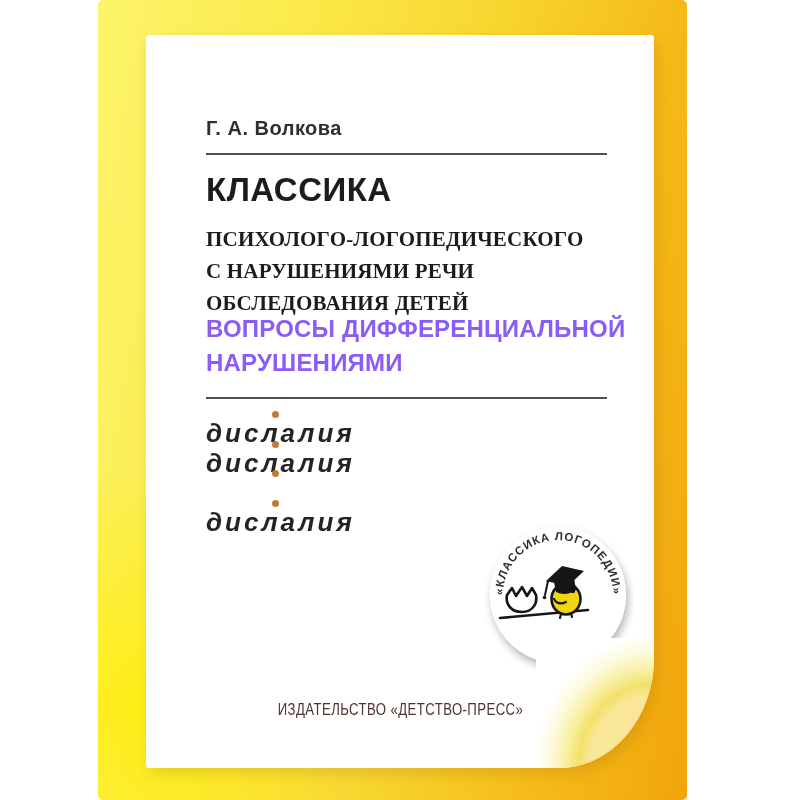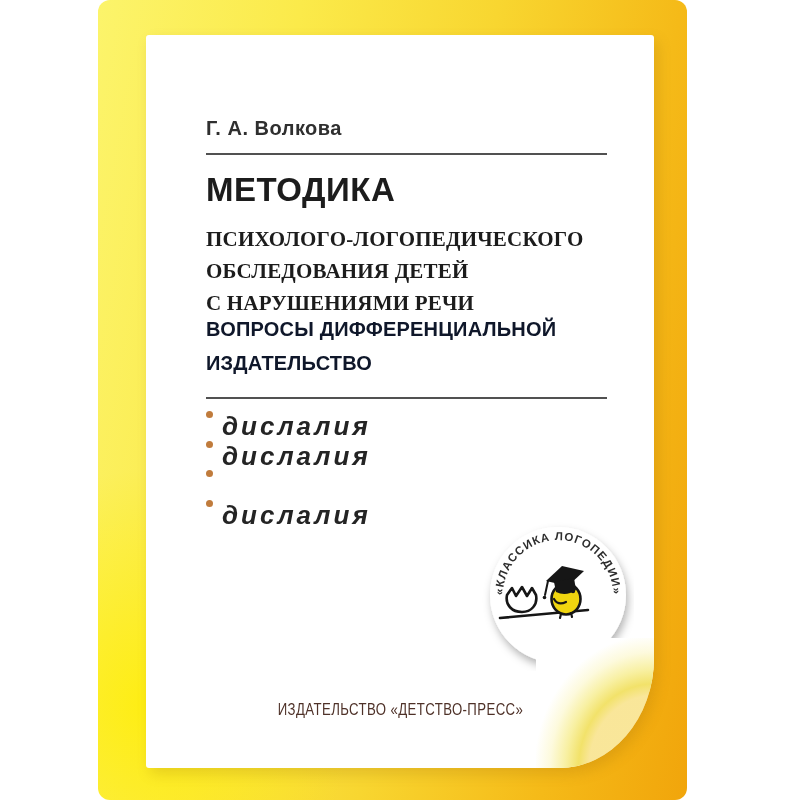--- a/index.html
+++ b/index.html
@@ -6,21 +6,21 @@
   body{
     width:800px;height:800px;position:relative;overflow:hidden;
     background:#ffffff;
     font-family:"Liberation Sans","DejaVu Sans",sans-serif;
   }
   .book{
     position:absolute;left:98px;top:0;width:589px;height:800px;
     background:
       radial-gradient(55% 45% at 8% 88%, rgba(255,238,0,0.75) 0%, rgba(255,238,0,0) 65%),
       linear-gradient(100deg,#fcf46b 0%,#fbea4a 28%,#f8d630 55%,#f5ba18 80%,#f1a50b 100%);
-    border-radius:12px;
+    border-radius:5px;
   }
   .panel{
     position:absolute;left:48px;top:35px;width:508px;height:733px;
     background:#ffffff;
     border-radius:3px 3px 95px 3px;
     border-bottom-right-radius:95px 110px;
     box-shadow:4px 6px 14px rgba(140,90,10,0.20);
   }
   .curl{
     position:absolute;right:0;bottom:0;width:118px;height:130px;
@@ -40,29 +40,29 @@
   .title-main{
     position:absolute;left:60px;top:135px;line-height:40px;
     font-size:33px;font-weight:bold;color:#1c1c1c;letter-spacing:0.5px;
   }
   .title-rest{
     position:absolute;left:60px;top:188px;line-height:32px;
     font-size:21px;font-weight:bold;color:#1c1c1c;letter-spacing:0.2px;font-family:Liberation Serif, serif;
   }
   .subtitle{
     position:absolute;left:60px;top:277px;line-height:34px;
-    font-size:20px;font-weight:bold;color:#0f172a;letter-spacing:0.2px;
+    font-size:24px;font-weight:bold;color:#8b5cf6;letter-spacing:0.2px;
   }
   .topics{
     position:absolute;left:60px;top:376px;margin:0;padding:0;list-style:none;
   }
   .topics li{
-    display:flex;align-items:flex-start;height:29.5px;
+    display:flex;align-items:center;height:29.5px;
     font-size:26px;font-weight:bold;font-style:italic;
-    color:#242424;letter-spacing:3px;
+    color:#242424;letter-spacing:3px;flex-direction:column;
   }
   .bullet{
     width:7px;height:7px;border-radius:50%;
     background:#c07b3c;margin-right:9px;flex:0 0 auto;
   }
   .logo{position:absolute;left:336px;top:484px;width:152px;height:152px;}
   .publisher{
     position:absolute;left:0;top:664px;width:100%;text-align:center;
     font-size:16.5px;font-weight:normal;color:#4e3128;line-height:20px;
   }
@@ -74,31 +74,31 @@
 </head>
 <body>
 
 <div class="book">
   <div class="panel">
 
     <div class="author">Г. А. Волкова</div>
 
     <div class="rule rule-1"></div>
 
-    <div class="title-main">МЕТОДИКА</div>
+    <div class="title-main">КЛАССИКА</div>
 
     <div class="title-rest">
       <div>ПСИХОЛОГО-ЛОГОПЕДИЧЕСКОГО</div>
+      <div>С НАРУШЕНИЯМИ РЕЧИ</div>
       <div>ОБСЛЕДОВАНИЯ ДЕТЕЙ</div>
-      <div>С НАРУШЕНИЯМИ РЕЧИ</div>
     </div>
 
     <div class="subtitle">
       <div>ВОПРОСЫ ДИФФЕРЕНЦИАЛЬНОЙ</div>
-      <div>ИЗДАТЕЛЬСТВО</div>
+      <div>НАРУШЕНИЯМИ</div>
     </div>
 
     <div class="rule rule-2"></div>
 
     <ul class="topics">
       <li>
         <span class="bullet"></span>
         <span>дислалия</span>
       </li>
       <li>

